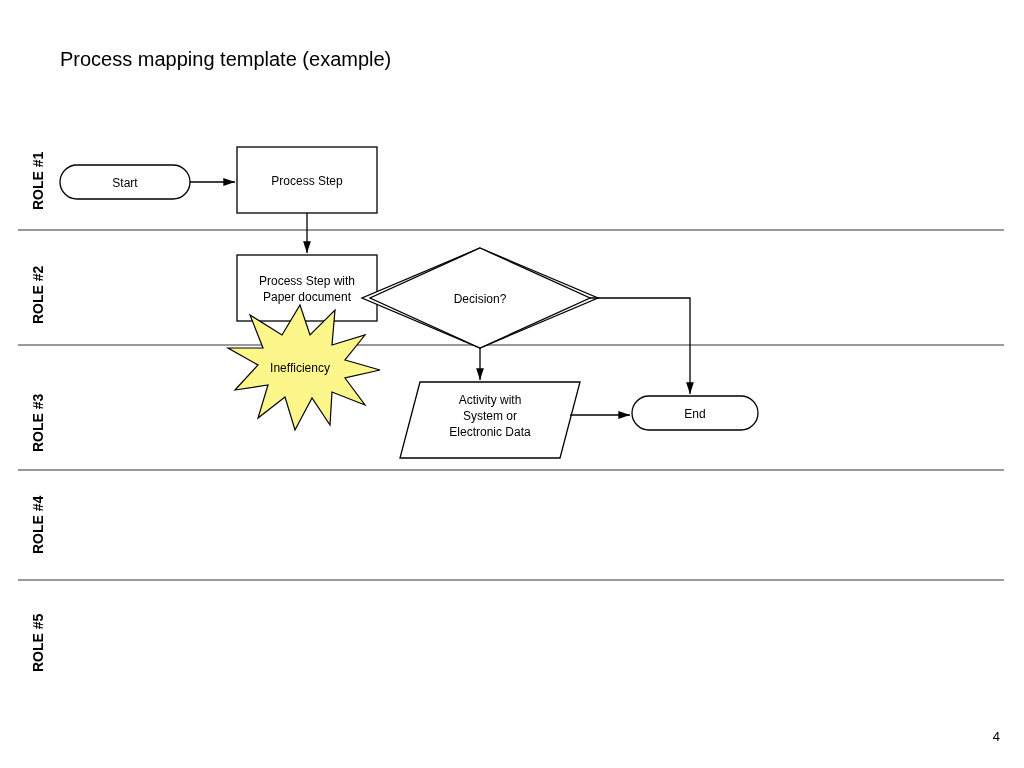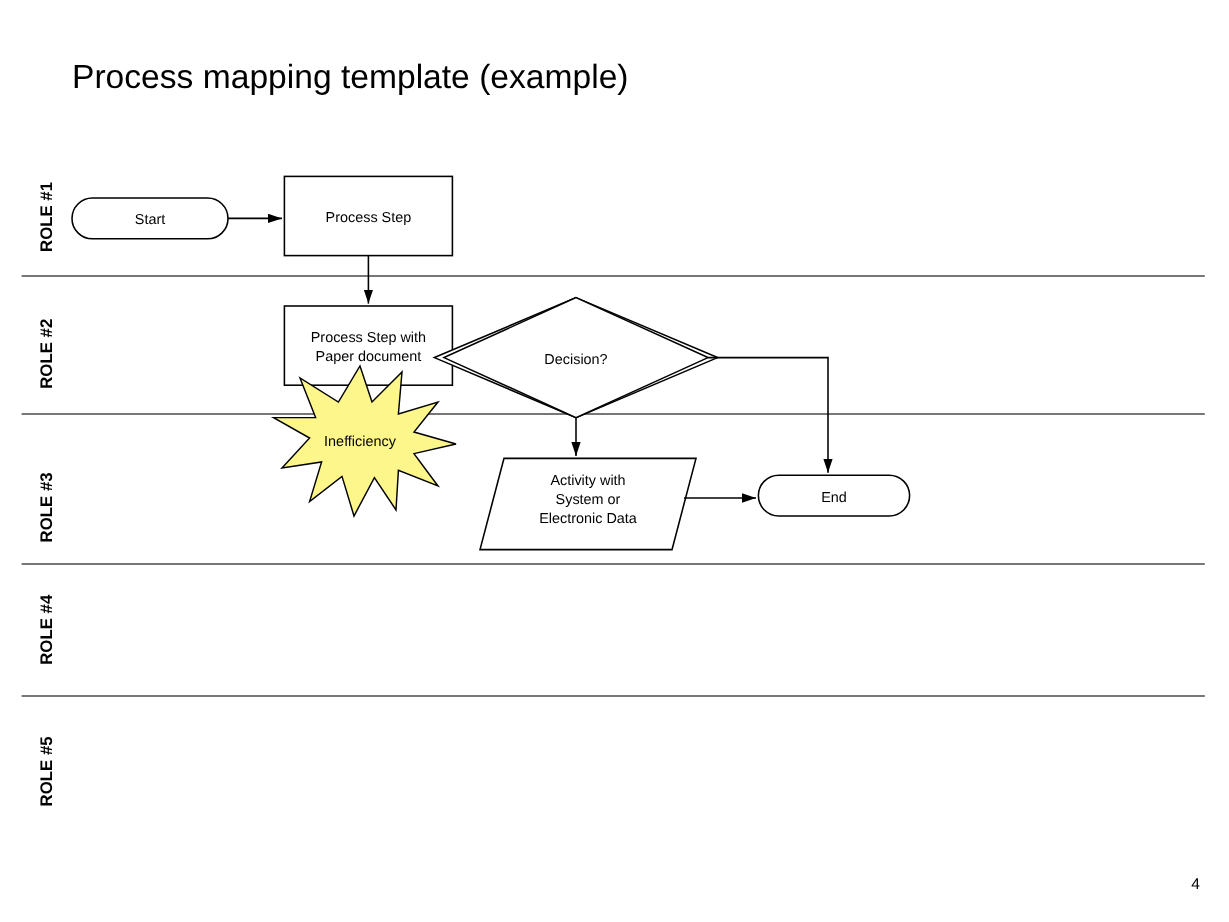--- a/index.html
+++ b/index.html
@@ -1,16 +1,16 @@
 <!DOCTYPE html>
 <html><head>
 <meta charset="utf-8">
 <style>
   html,body{margin:0;padding:0;width:1024px;height:768px;background:#fff;font-family:Arial,Helvetica,sans-serif;color:#000;}
-  .title{position:absolute;left:60px;top:48px;font-size:28px;}
+  .title{position:absolute;left:60px;top:48px;font-size:20px;}
   .role-label{position:absolute;transform:rotate(-90deg);transform-origin:left top;font-weight:bold;font-size:14px;}
   .stage{position:absolute;left:0;top:0;width:1024px;height:768px;}
   .pagenum{position:absolute;right:24px;bottom:24px;font-size:13px;color:#000;}
   svg text{font-family:Arial,Helvetica,sans-serif;}
 </style>
 </head>
 <body>
 
 <div class="title">Process mapping template (example)</div>
 

